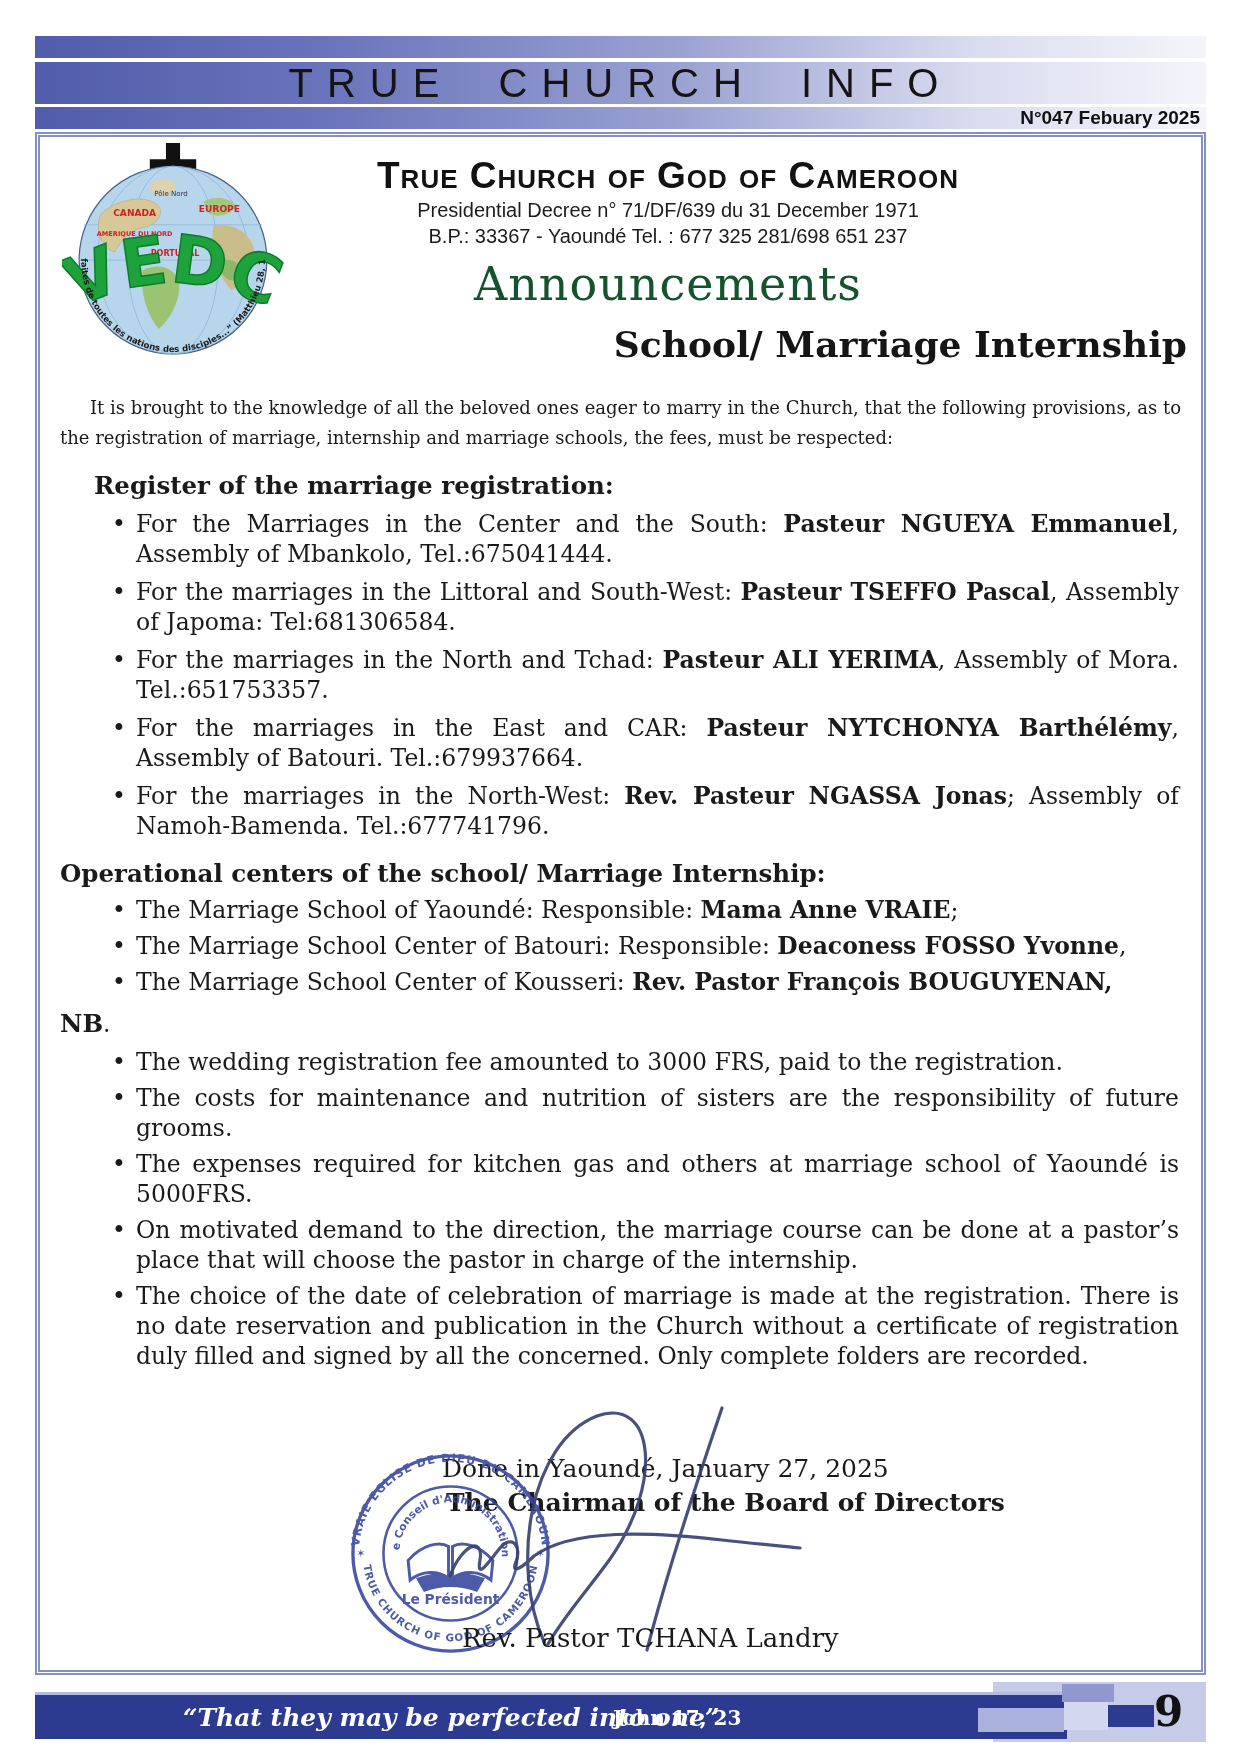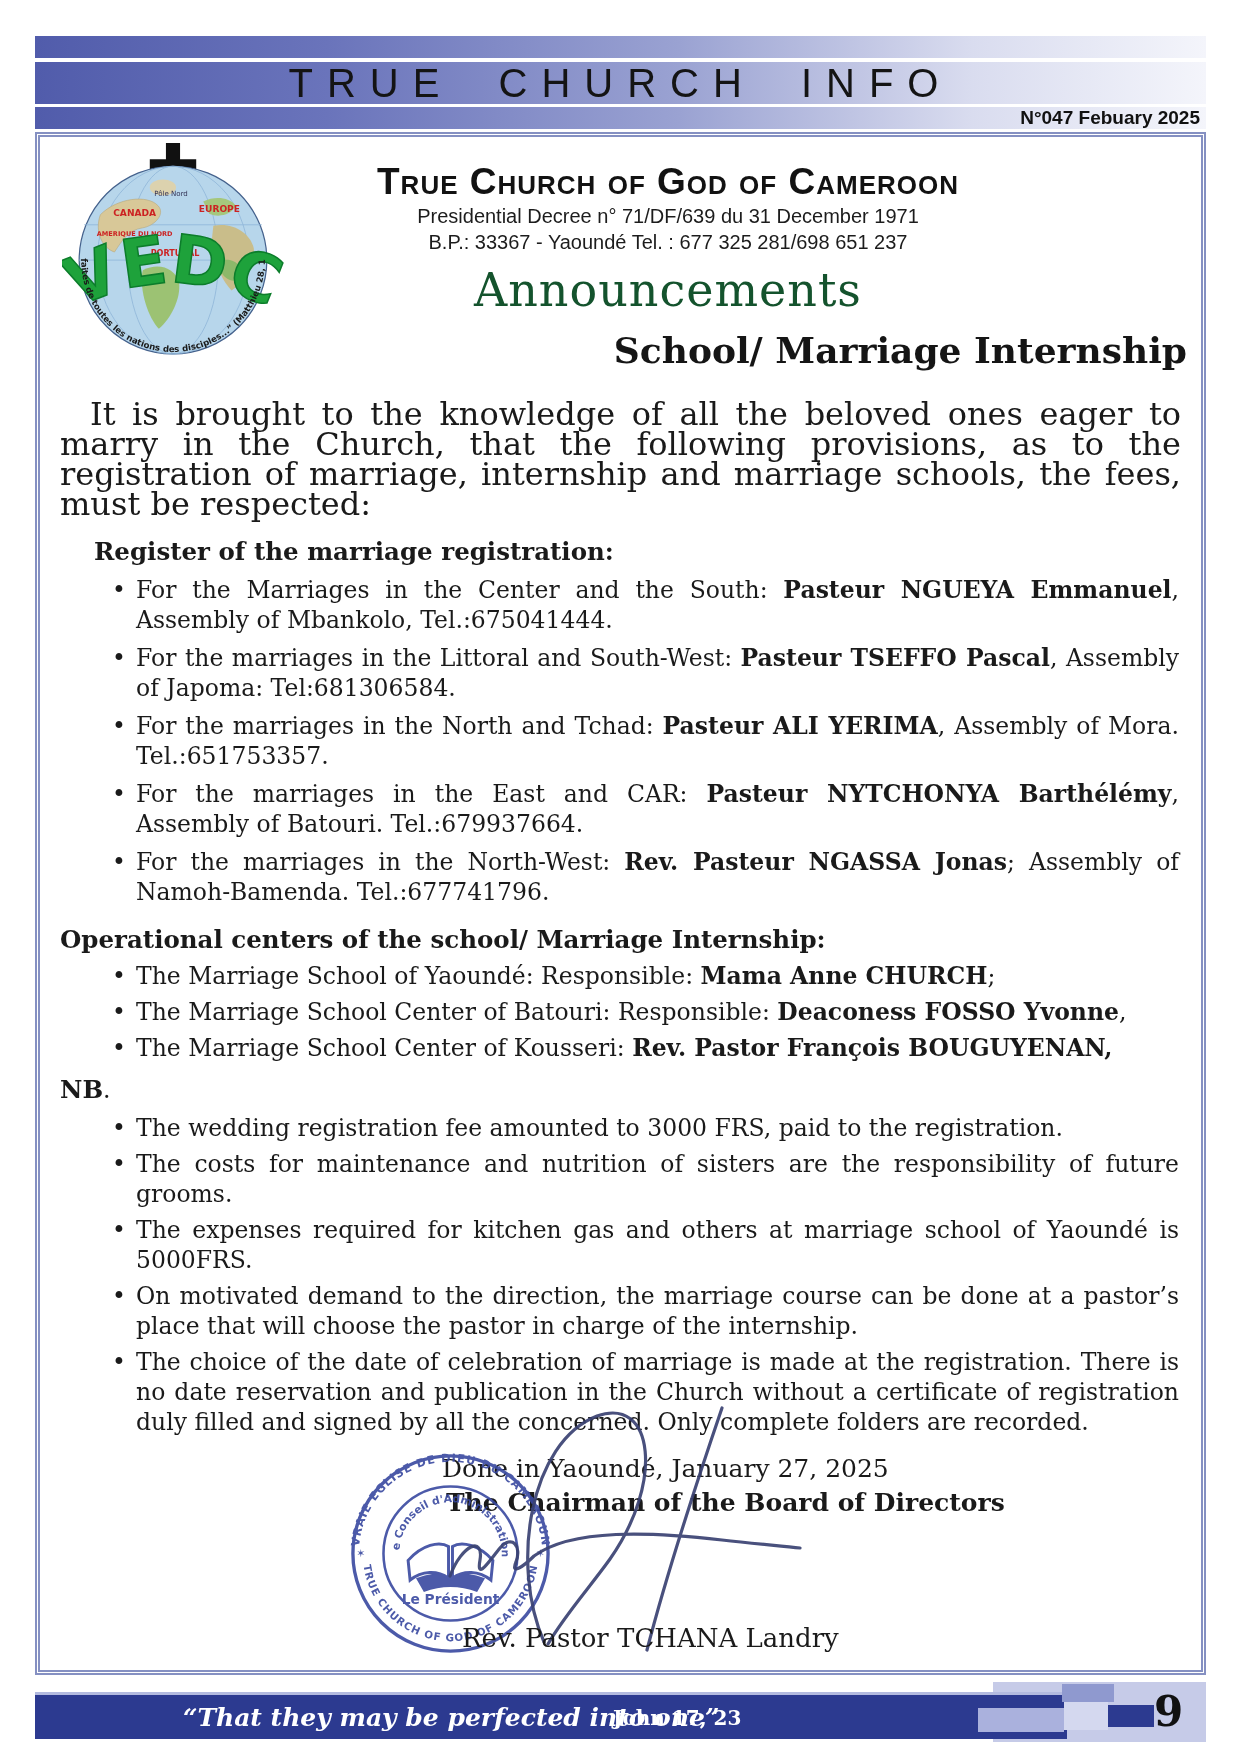--- a/index.html
+++ b/index.html
@@ -13,35 +13,35 @@
   .strip2{height:42px;margin-bottom:3px;text-align:center;}
   .strip2 .banner-title{font-family:"Liberation Sans",sans-serif;font-size:40px;line-height:42px;
         font-weight:500;letter-spacing:14px;word-spacing:20px;color:#141414;}
   .strip3{height:22px;text-align:right;}
   .strip3 .issue{font-family:"Liberation Sans",sans-serif;font-weight:bold;font-size:19px;
         line-height:22px;color:#111;padding-right:6px;}
 
   
   .frame{position:absolute;left:35px;top:132px;width:1171px;height:1543px;
          border:5px double #8590c2;box-sizing:border-box;background:#fff;}
-  .frame-content{position:relative;height:100%;padding:18px 14px;box-sizing:border-box;}
+  .frame-content{position:relative;height:100%;padding:12px 14px;box-sizing:border-box;}
 
   
   .logo-svg{position:absolute;left:22px;top:2px;width:222px;height:217px;}
 
   
   .church-head{margin-left:95px;text-align:center;}
   .church-name{margin-top:6px;font-family:"Liberation Sans",sans-serif;font-variant:small-caps;
         font-weight:bold;font-size:37px;line-height:42px;letter-spacing:1px;color:#121212;}
   .decree-line,.address-line{font-family:"Liberation Sans",sans-serif;font-size:20px;line-height:26px;color:#1c1c1c;}
   .announcements{margin-top:10px;font-size:46px;line-height:50px;font-weight:400;letter-spacing:1px;color:#14532d;}
   .page-title{margin-top:8px;text-align:right;font-size:36px;line-height:54px;font-weight:bold;color:#151515;}
 
   
-  .intro{margin:22px 6px 0 6px;font-size:32px;line-height:30px;text-align:justify;text-indent:30px;}
+  .intro{margin:22px 6px 0 6px;font-size:18px;line-height:30px;text-align:justify;text-indent:30px;}
   .sec-heading{margin:18px 0 0 40px;font-size:24.5px;line-height:30px;font-weight:bold;}
   ul.doc-list{list-style:none;margin:4px 8px 0 48px;padding:0;}
   ul.doc-list li{position:relative;padding-left:34px;margin-top:8px;
         font-size:23.5px;line-height:30px;text-align:justify;}
   ul.doc-list li::before{content:"\2022";position:absolute;left:10px;top:0;font-size:23.5px;}
   ul.tight li{margin-top:6px;}
   .nb-line{margin:10px 0 0 6px;font-size:23.5px;line-height:34px;}
   .nb-line b{font-size:24.5px;}
 
   
@@ -130,21 +130,21 @@
       <ul class="doc-list">
         <li><span>For the Marriages in the Center and the South: </span><b>Pasteur NGUEYA Emmanuel</b><span>, Assembly of Mbankolo, Tel.:675041444.</span></li>
         <li><span>For the marriages in the Littoral and South-West: </span><b>Pasteur TSEFFO Pascal</b><span>, Assembly of Japoma: Tel:681306584.</span></li>
         <li><span>For the marriages in the North and Tchad: </span><b>Pasteur ALI YERIMA</b><span>, Assembly of Mora. Tel.:651753357.</span></li>
         <li><span>For the marriages in the East and CAR: </span><b>Pasteur NYTCHONYA Barthélémy</b><span>, Assembly of Batouri. Tel.:679937664.</span></li>
         <li><span>For the marriages in the North-West: </span><b>Rev. Pasteur NGASSA Jonas</b><span>; Assembly of Namoh-Bamenda. Tel.:677741796.</span></li>
       </ul>
 
       <div class="sec-heading" style="margin-left:6px;">Operational centers of the school/ Marriage Internship:</div>
       <ul class="doc-list tight">
-        <li><span>The Marriage School of Yaoundé: Responsible: </span><b>Mama Anne CHURCH</b><span>;</span></li>
+        <li><span>The Marriage School of Yaoundé: Responsible: </span><b>Mama Anne VRAIE</b><span>;</span></li>
         <li><span>The Marriage School Center of Batouri: Responsible: </span><b>Deaconess FOSSO Yvonne</b><span>,</span></li>
         <li><span>The Marriage School Center of Kousseri: </span><b>Rev. Pastor François BOUGUYENAN,</b><span></span></li>
       </ul>
 
       <div class="nb-line"><b>NB</b><span>.</span></div>
       <ul class="doc-list tight">
         <li>The wedding registration fee amounted to 3000 FRS, paid to the registration.</li>
         <li>The costs for maintenance and nutrition of sisters are the responsibility of future grooms.</li>
         <li>The expenses required for kitchen gas and others at marriage school of Yaoundé is 5000FRS.</li>
         <li>On motivated demand to the direction, the marriage course can be done at a pastor’s place that will choose the pastor in charge of the internship.</li>

